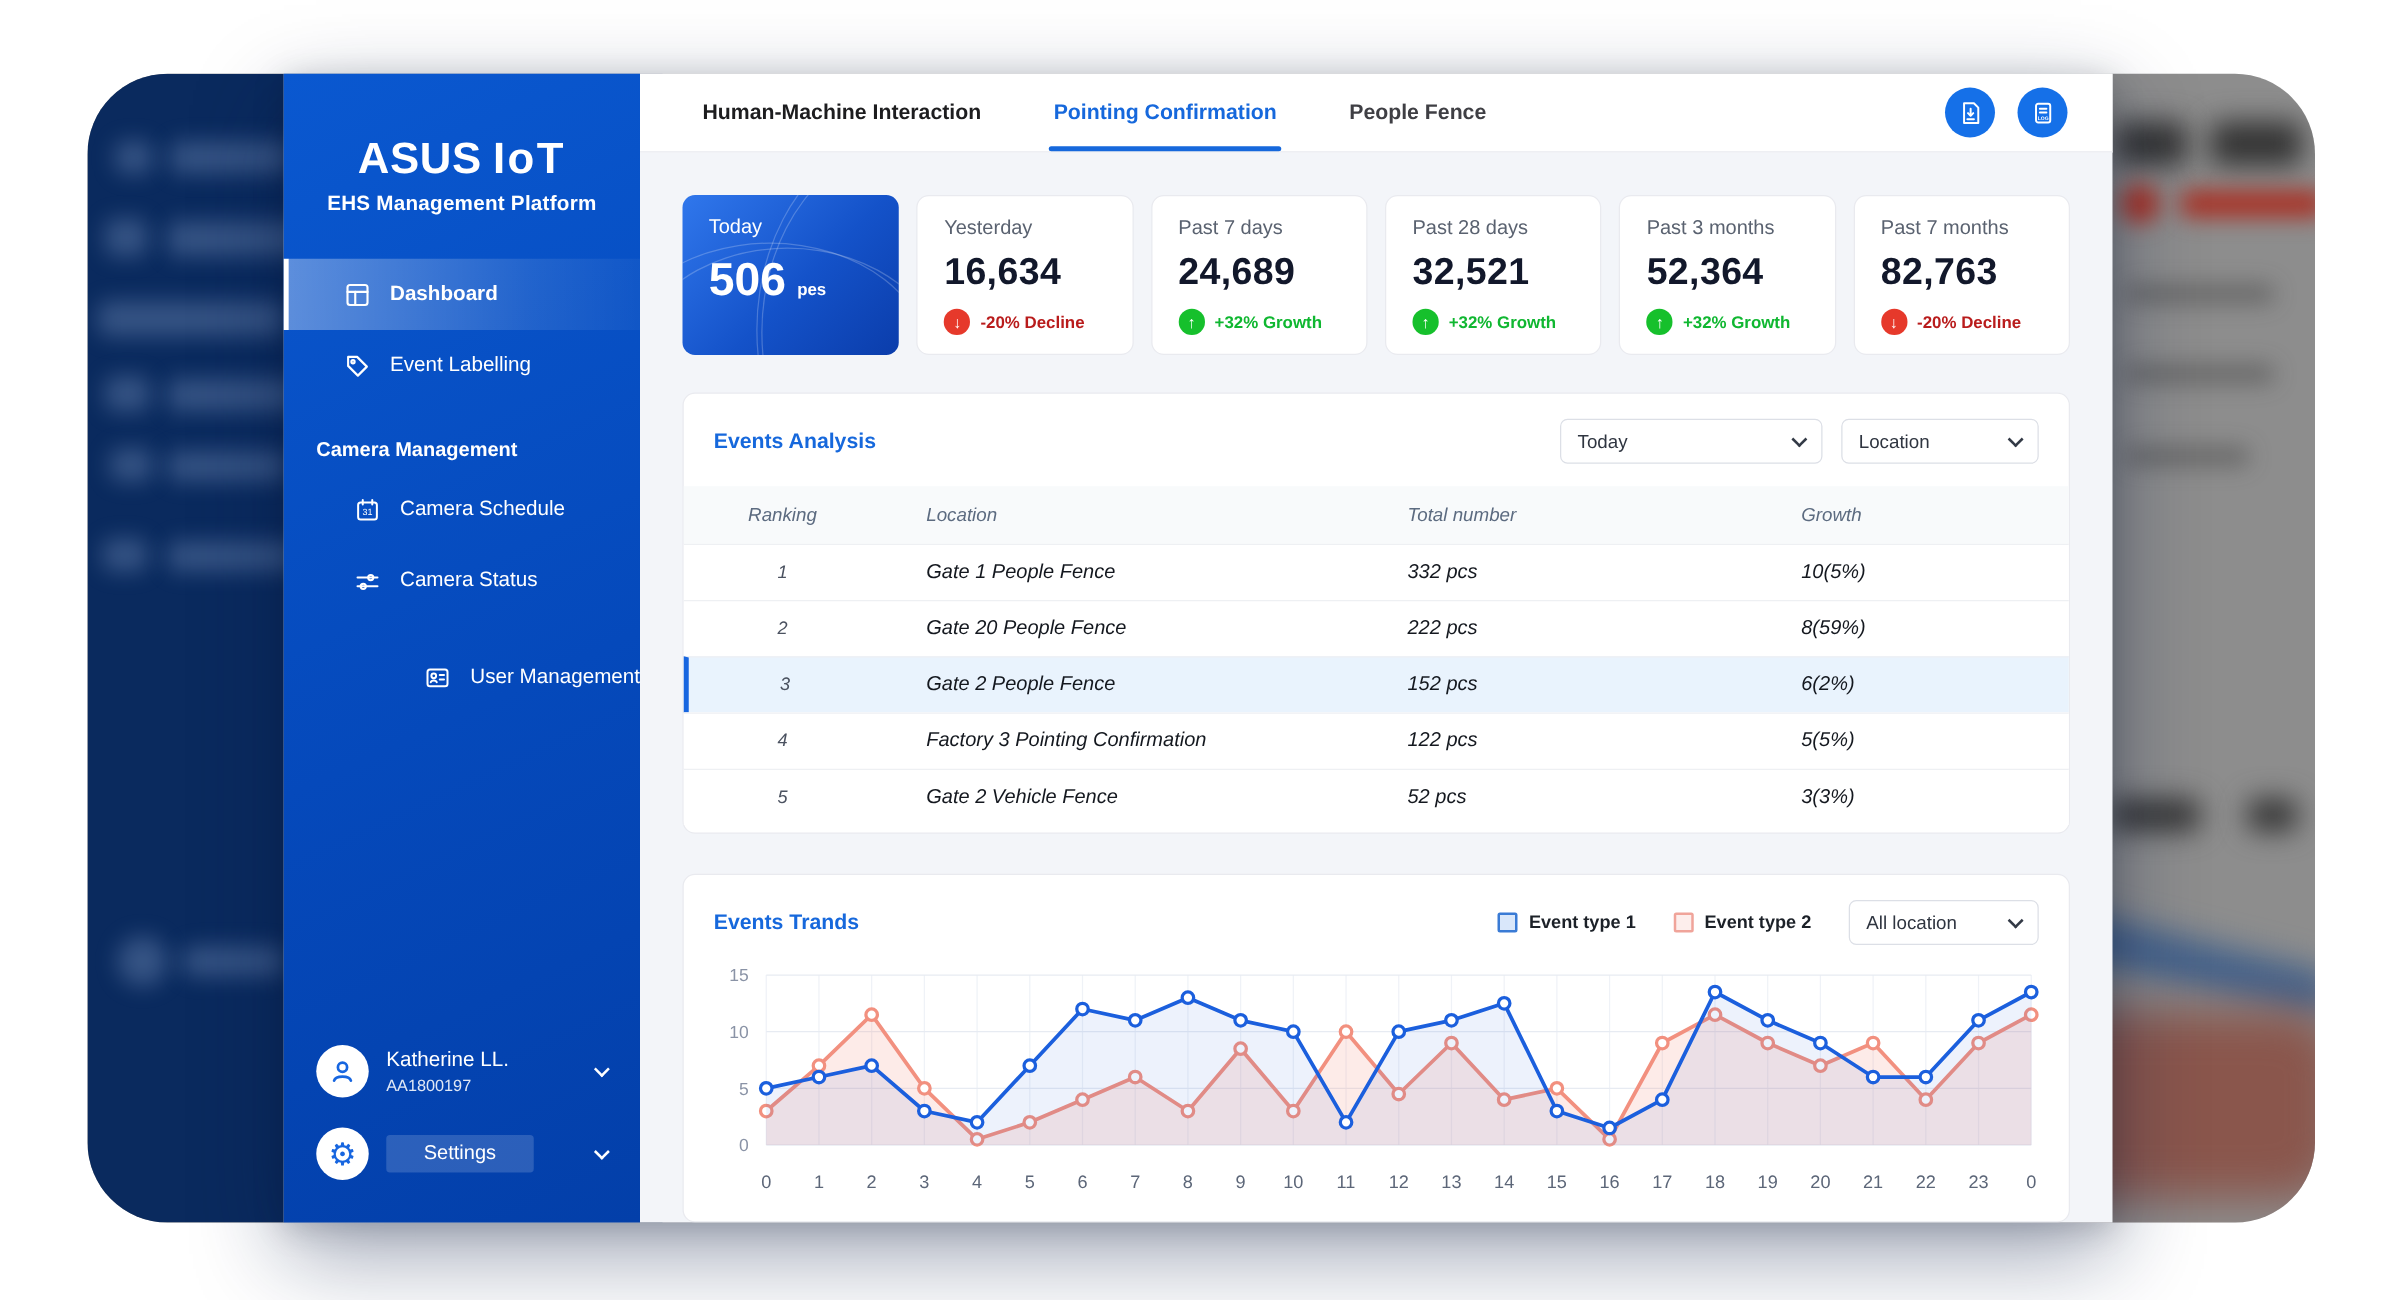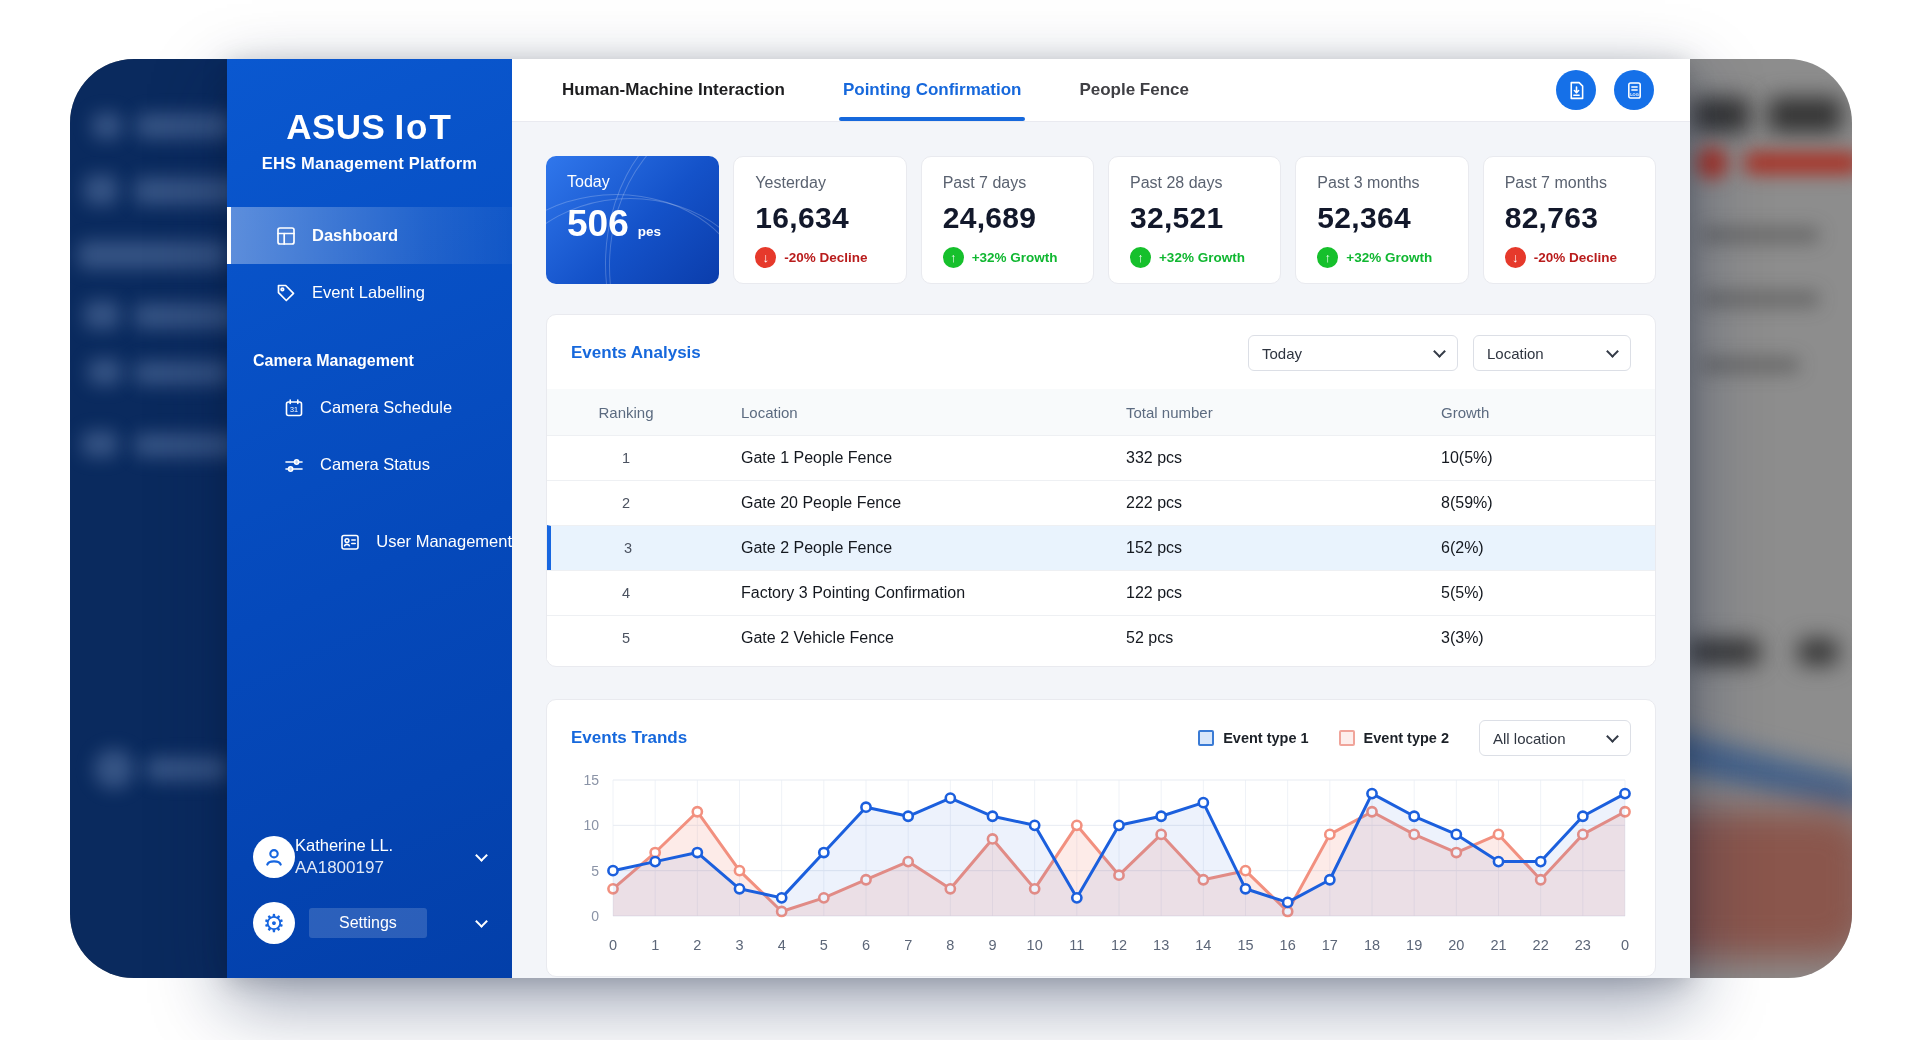--- a/index.html
+++ b/index.html
@@ -38,23 +38,23 @@
   .nav-section { font-size:16px; font-weight:bold; padding-left:26px; margin-top:22px; height:36px;
                  display:flex; align-items:center; }
   .nav-item.sub { padding-left:56px; }
   .nav-item.gap-top { margin-top:20px;justify-content:flex-end; }
   .icon20 svg { display:block; }
 
   .sidebar-bottom { position:absolute; left:0; right:0; bottom:26px; }
   .user-row, .settings-row { display:flex; align-items:center; padding:0 26px; height:58px; cursor:pointer; }
   .avatar-circle { width:42px; height:42px; border-radius:50%; background:#ffffff; display:flex;
                    align-items:center; justify-content:center; flex-shrink:0; }
-  .user-meta { margin-left:0; flex:1; }
+  .user-meta { margin-left:14px; flex:1; }
   .user-name { font-size:16.5px; }
-  .user-id { font-size:17px; color:rgba(255,255,255,0.88); margin-top:3px; }
+  .user-id { font-size:13px; color:rgba(255,255,255,0.88); margin-top:3px; }
   .settings-row { margin-top:8px; }
   .settings-pill { margin-left:14px; flex:1; }
   .settings-pill span { display:inline-block; background:rgba(255,255,255,0.16); padding:6px 30px;
                         border-radius:3px; font-size:16px; }
   .chev { width:9px; height:9px; border-right:2.2px solid #ffffff; border-bottom:2.2px solid #ffffff;
           transform:rotate(45deg); margin-top:-4px; }
   .gear-glyph { font-family:"DejaVu Sans", sans-serif; font-size:25px; color:#1766e0; line-height:1; }
 
   
   .main { flex:1; min-width:0; display:flex; flex-direction:column; }
@@ -110,21 +110,21 @@
             cursor:pointer; }
   .select .chev { border-color:#333a46; }
 
   .analysis { padding:20px 0 6px; margin-bottom:32px; }
   .analysis-head { display:flex; align-items:center; padding:0 24px; }
   .analysis-filters { margin-left:auto; display:flex; gap:15px; }
   .sel-period { width:210px; }
   .sel-location { width:158px; }
 
   .table { margin-top:18px; }
-  .t-head, .t-row { display:grid; grid-template-columns:158px 385px 315px 1fr; align-items:center; }
+  .t-head, .t-row { display:grid; grid-template-columns:158px 385px 315px 1fr; align-items:center;font-style:italic; }
   .t-head { height:46px; background:#f8fafb; color:#5c6b80; font-size:15px; }
   .t-row { height:45px; border-top:1px solid #eef0f3; font-size:16px; color:#14181f; background:#fff; }
   .c-rank { text-align:center; }
   .c-loc, .c-total, .c-growth { padding-left:36px; }
   .t-row .c-rank { font-size:14.5px; color:#4b5260; }
   .t-row.selected { background:#e9f3fd; border-left:4px solid #1766e0; grid-template-columns:154px 385px 315px 1fr; }
 
   .trands { padding:20px 24px 10px; }
   .trands-head { display:flex; align-items:center; }
   .trands-right { margin-left:auto; display:flex; align-items:center; gap:30px; }

